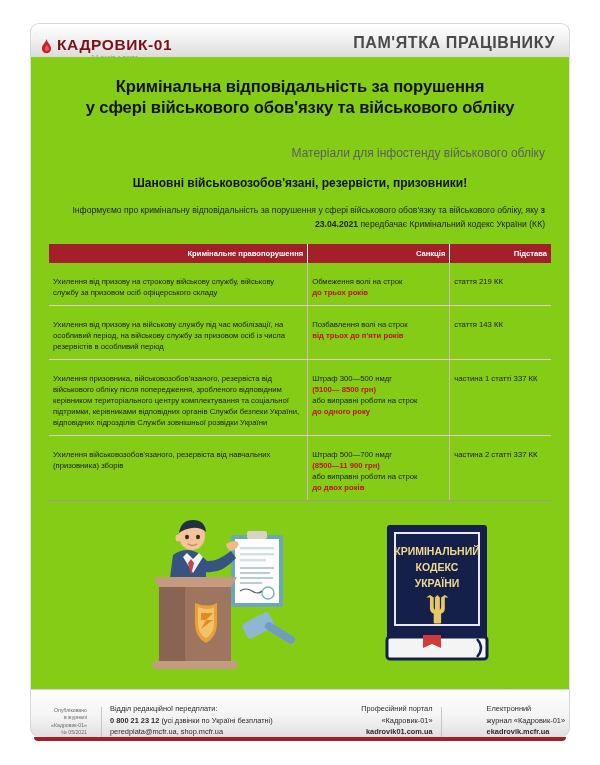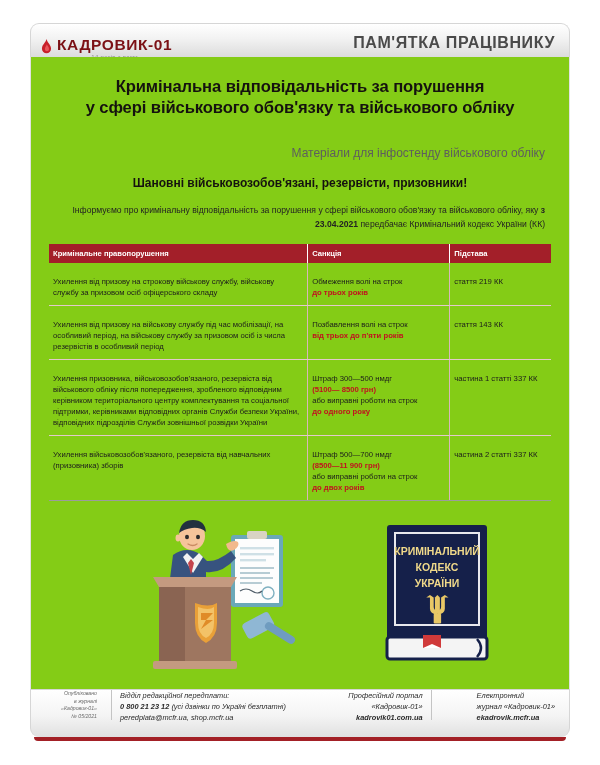--- a/index.html
+++ b/index.html
@@ -140,21 +140,21 @@
     border-collapse: collapse;
     margin-top: 13px;
     table-layout: fixed;
   }
   table.code-table th {
     background: #a31f29;
     color: #ffffff;
     font-size: 7.6px;
     font-weight: bold;
     padding: 5px 4px;
-    text-align: left;
+    text-align: right;
     border-right: 1px solid #ffffff;
   }
   table.code-table th:last-child { border-right: none; }
   table.code-table td {
     font-size: 7.7px;
     line-height: 11px;
     vertical-align: top;
     padding: 13px 7px 7px 4px;
     border-bottom: 1px solid #e3c9cb;
     border-right: 1px solid #d8b6b9;
@@ -183,23 +183,22 @@
   .footer {
     position: relative;
     height: 48px;
     background: linear-gradient(180deg, #ffffff 0%, #f4f4f4 55%, #e0e0e0 100%);
     border: 1px solid #d6d6d6;
     border-bottom: none;
     border-bottom-left-radius: 9px;
     border-bottom-right-radius: 9px;
     box-sizing: border-box;
     display: flex;
-    align-items: flex-start;
-    padding: 0 14px;
-    font-style: italic;
+    align-items: flex-end;
+    padding: 0 4px;
   }
   .footer-accent {
     position: absolute;
     left: 3px; right: 3px;
     bottom: -4px;
     height: 4px;
     background: #a32026;
     border-radius: 0 0 6px 6px;
   }
   .pub-stamp {

